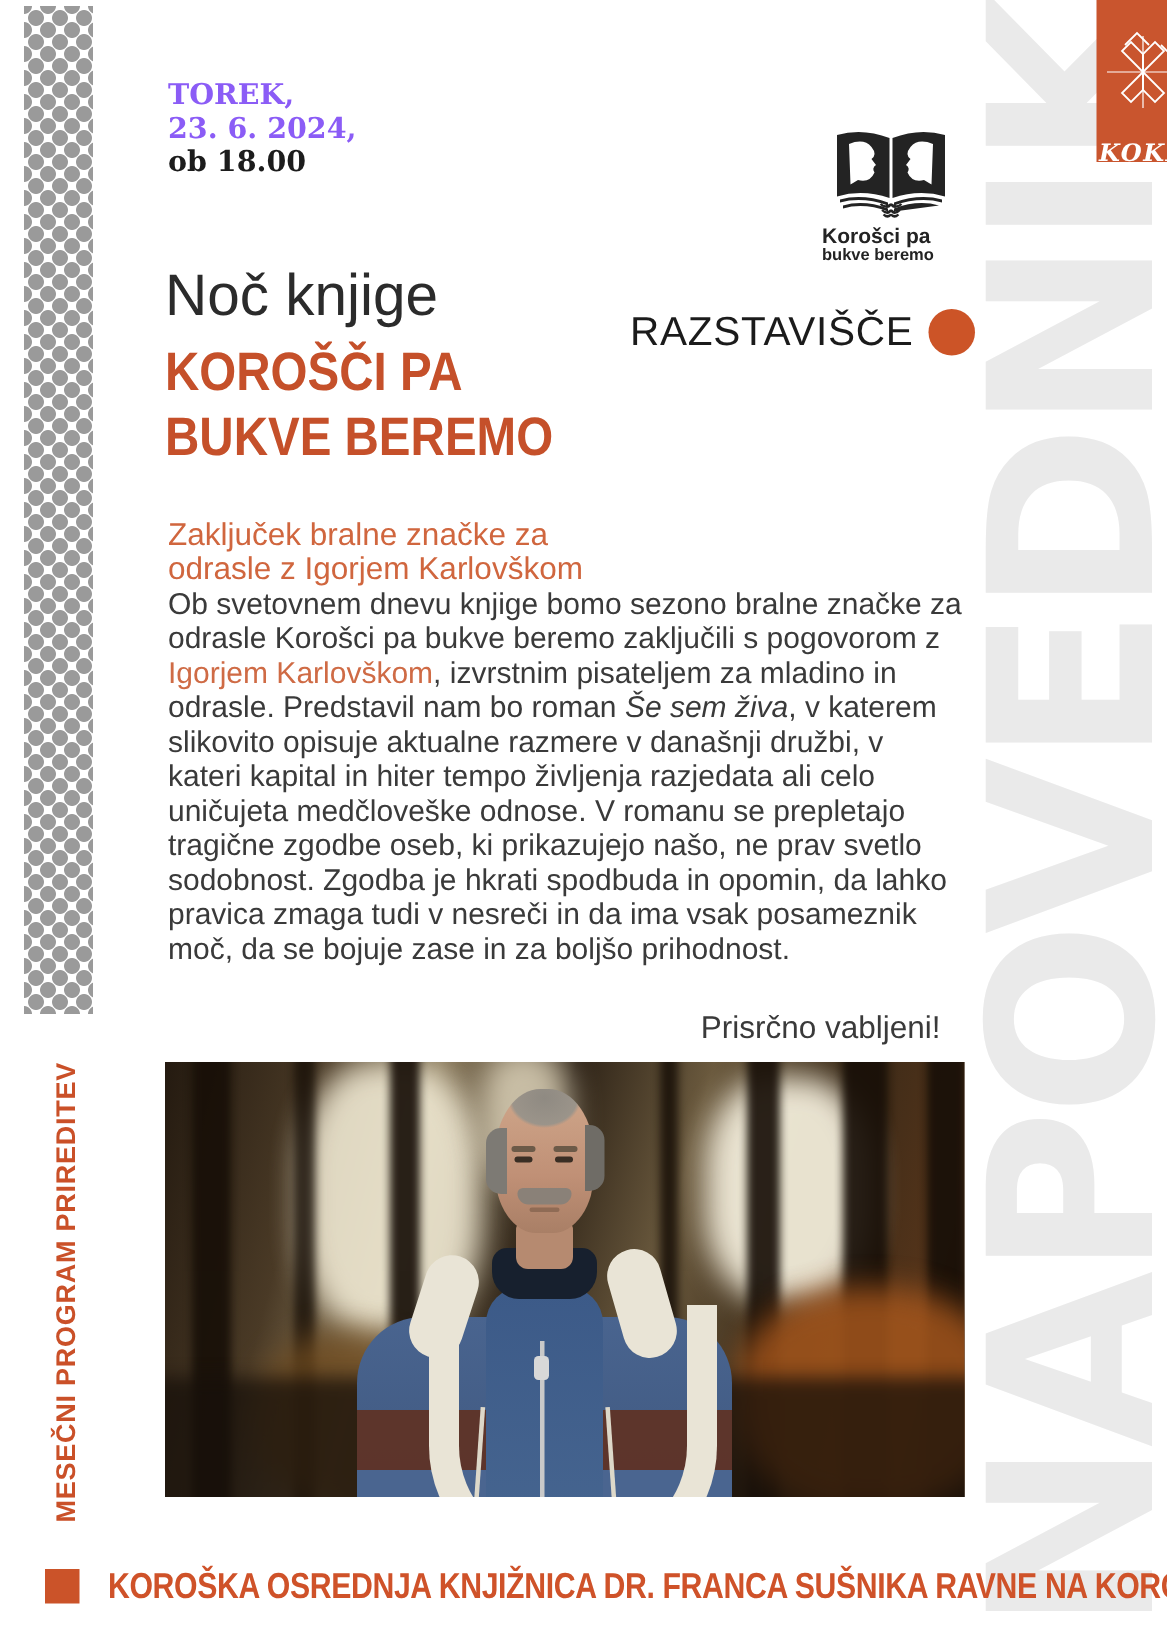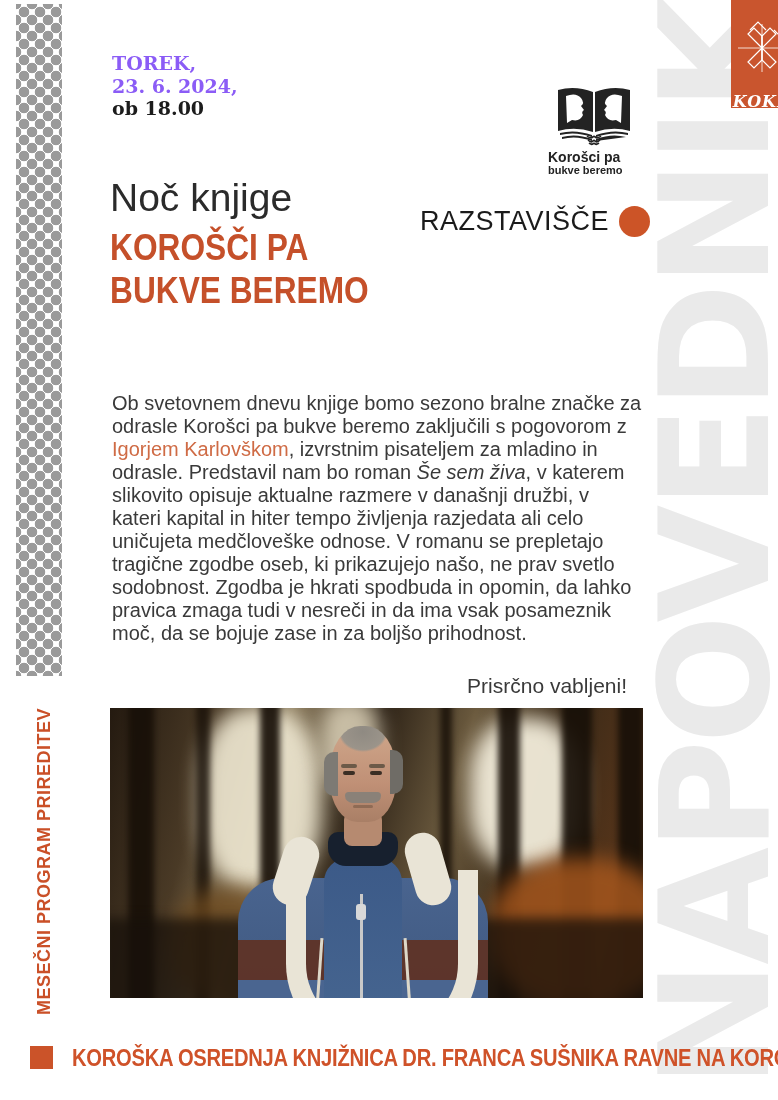--- a/index.html
+++ b/index.html
@@ -154,20 +154,24 @@
   <div class="location-row">
     <span class="location-label">RAZSTAVIŠČE</span>
     <span class="location-dot"></span>
   </div>
 
   <div class="main-title">
     <div>KOROŠČI PA</div>
     <div>BUKVE BEREMO</div>
   </div>
 
+  <div class="subtitle">
+    <div>Zaključek bralne značke za</div>
+    <div>odrasle z Igorjem Karlovškom</div>
+  </div>
 
   <div class="body-text"><span class="seg-normal">Ob svetovnem dnevu knjige bomo sezono bralne značke za odrasle Korošci pa bukve beremo zaključili s pogovorom z </span><span class="seg-orange">Igorjem Karlovškom</span><span class="seg-normal">, izvrstnim pisateljem za mladino in odrasle. Predstavil nam bo roman </span><span class="seg-italic">Še sem živa</span><span class="seg-normal">, v katerem slikovito opisuje aktualne razmere v današnji družbi, v kateri kapital in hiter tempo življenja razjedata ali celo uničujeta medčloveške odnose. V romanu se prepletajo tragične zgodbe oseb, ki prikazujejo našo, ne prav svetlo sodobnost. Zgodba je hkrati spodbuda in opomin, da lahko pravica zmaga tudi v nesreči in da ima vsak posameznik moč, da se bojuje zase in za boljšo prihodnost.</span></div>
 
   <div class="invitation">Prisrčno vabljeni!</div>
 
   <div class="photo">
     <div class="ph sky1 blur10"></div>
     <div class="ph sky2 blur10"></div>
     <div class="ph sky3 blur10"></div>
     <div class="ph trunk blur3" style="left:18px;width:26px;"></div>

